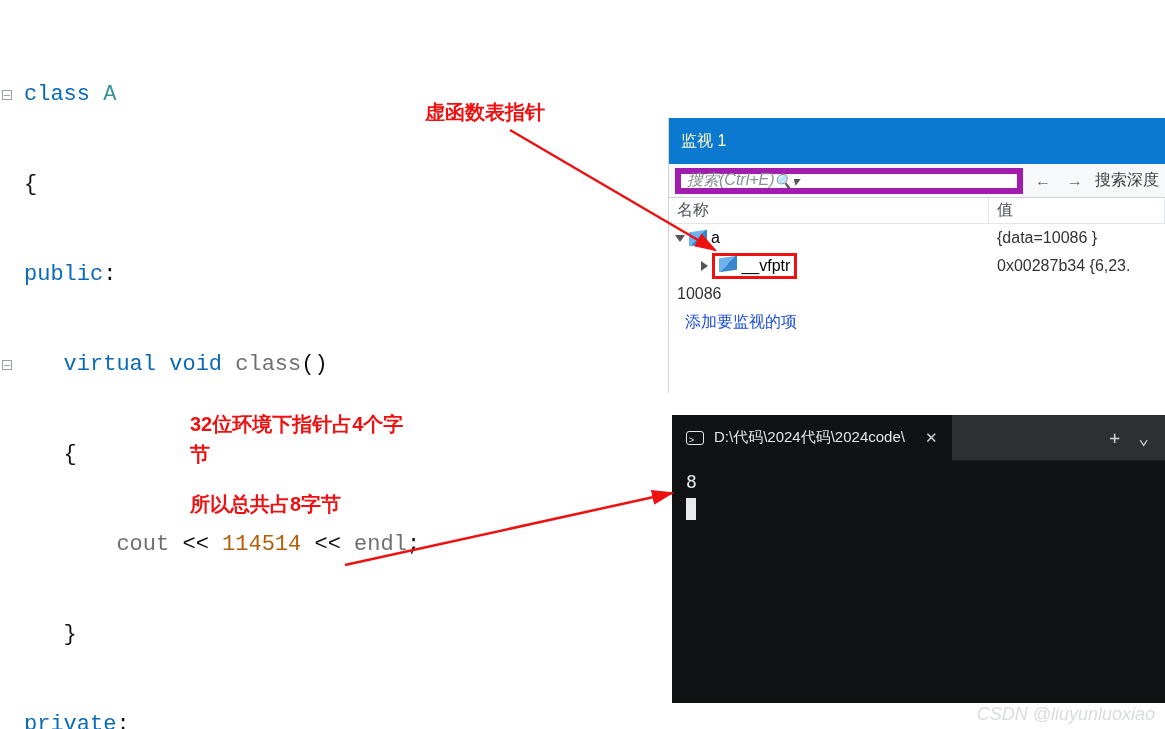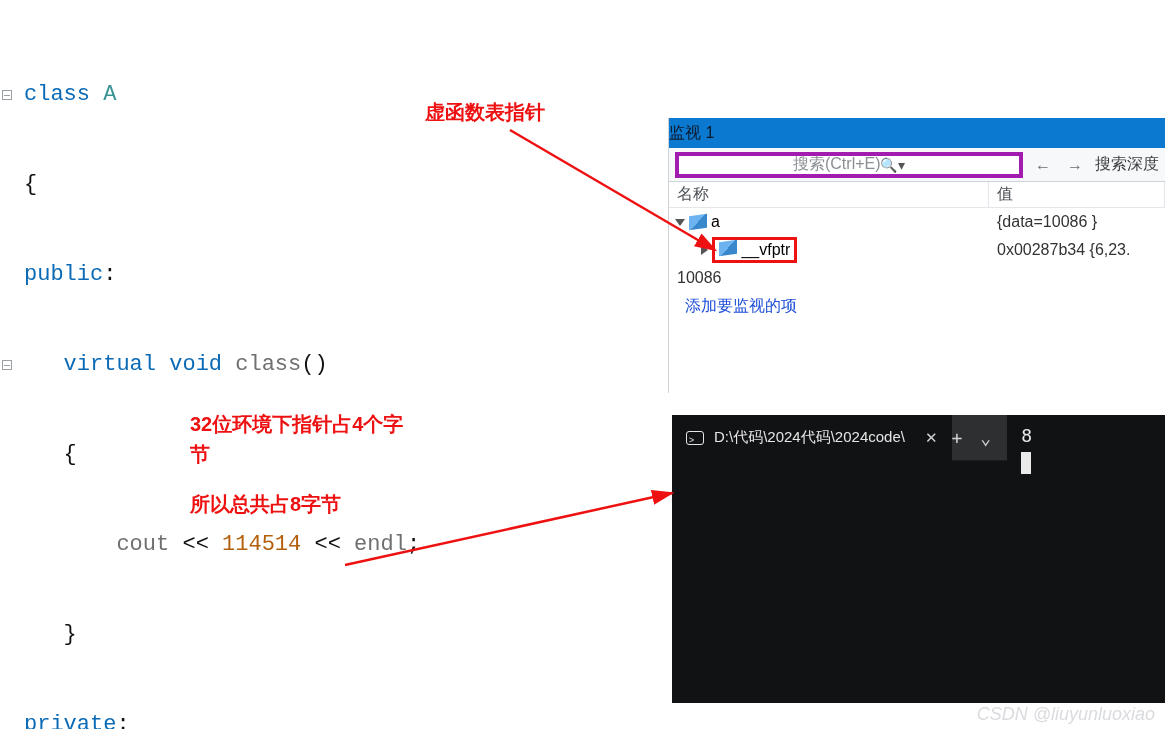--- a/index.html
+++ b/index.html
@@ -54,32 +54,33 @@
 
   
   .watch {
     position:absolute; left:668px; top:118px; right:0; height:275px;
     font-family:"Microsoft YaHei","Segoe UI",Arial,sans-serif;
     font-size:16px;
     border-left:1px solid #cfd4d9;
     background:#fff;
   }
   .watch-title {
-    height:30px; background:#0b79d0; color:#0f172a;
-    display:flex; align-items:center; 
+    height:46px; background:#0b79d0; color:#fef9c3;
+    display:flex; align-items:center; padding-left:12px;
   }
   .watch-toolbar {
     height:34px; border-bottom:1px solid #cfd4d9;
     display:flex; align-items:center; gap:8px; padding:0 6px;
     background:#f7f8fa;
   }
   .searchbox {
-    flex:1; height:26px; border:4px solid #a21caf; background:#fff;
+    flex:1; height:26px; border:6px solid #a21caf; background:#fff;
     display:flex; align-items:center; padding:0 6px; color:#8a8f94;
-    justify-content:center;
+    justify-content:flex-start;
+    font-style:italic;
   }
   .searchbox .sicon{ font-size:14px; color:#555; }
   .tbtn{ width:24px; height:24px; display:flex; align-items:center; justify-content:center;
     color:#6a6f75; border:1px solid transparent; }
   .watch-head {
     height:26px; display:flex; border-bottom:1px solid #e3e6ea; color:#4a4f55;
   }
   .watch-head div{ display:flex; align-items:center; padding-left:8px; border-right:1px solid #e3e6ea;}
   .col-name{ width:320px; }
   .col-val{ flex:1; }
@@ -94,21 +95,21 @@
   .oicon.lock{ position:relative; background:#bfc4c9;}
   .oicon.lock::after{content:'';position:absolute;left:4px;top:-6px;width:8px;height:8px;border:2px solid #8e949a;border-bottom:none;border-radius:6px 6px 0 0;}
   .placeholder{ color:#1d4ed8; padding-left:16px;}
   .highlight-box{ border:3px solid #e11; padding:1px 4px;}
 
   
   .term {
     position:absolute; left:672px; top:415px; right:0; bottom:26px;
     background:#111214; color:#eaeaea;
     font-family:Consolas,monospace; font-size:18px;
-    display:flex; 
+    display:flex; flex-direction:column;
   }
   .term-tabs{
     height:46px; background:#2e2f31; display:flex; align-items:center;
     border-bottom:1px solid #1b1c1e;
   }
   .term-tab{
     height:46px; display:flex; align-items:center; gap:10px;
     background:#111214; padding:0 14px; color:#e5e5e5;
     font-family:"Microsoft YaHei",Arial,sans-serif; font-size:15px;
     max-width:300px; overflow:hidden; white-space:nowrap;

